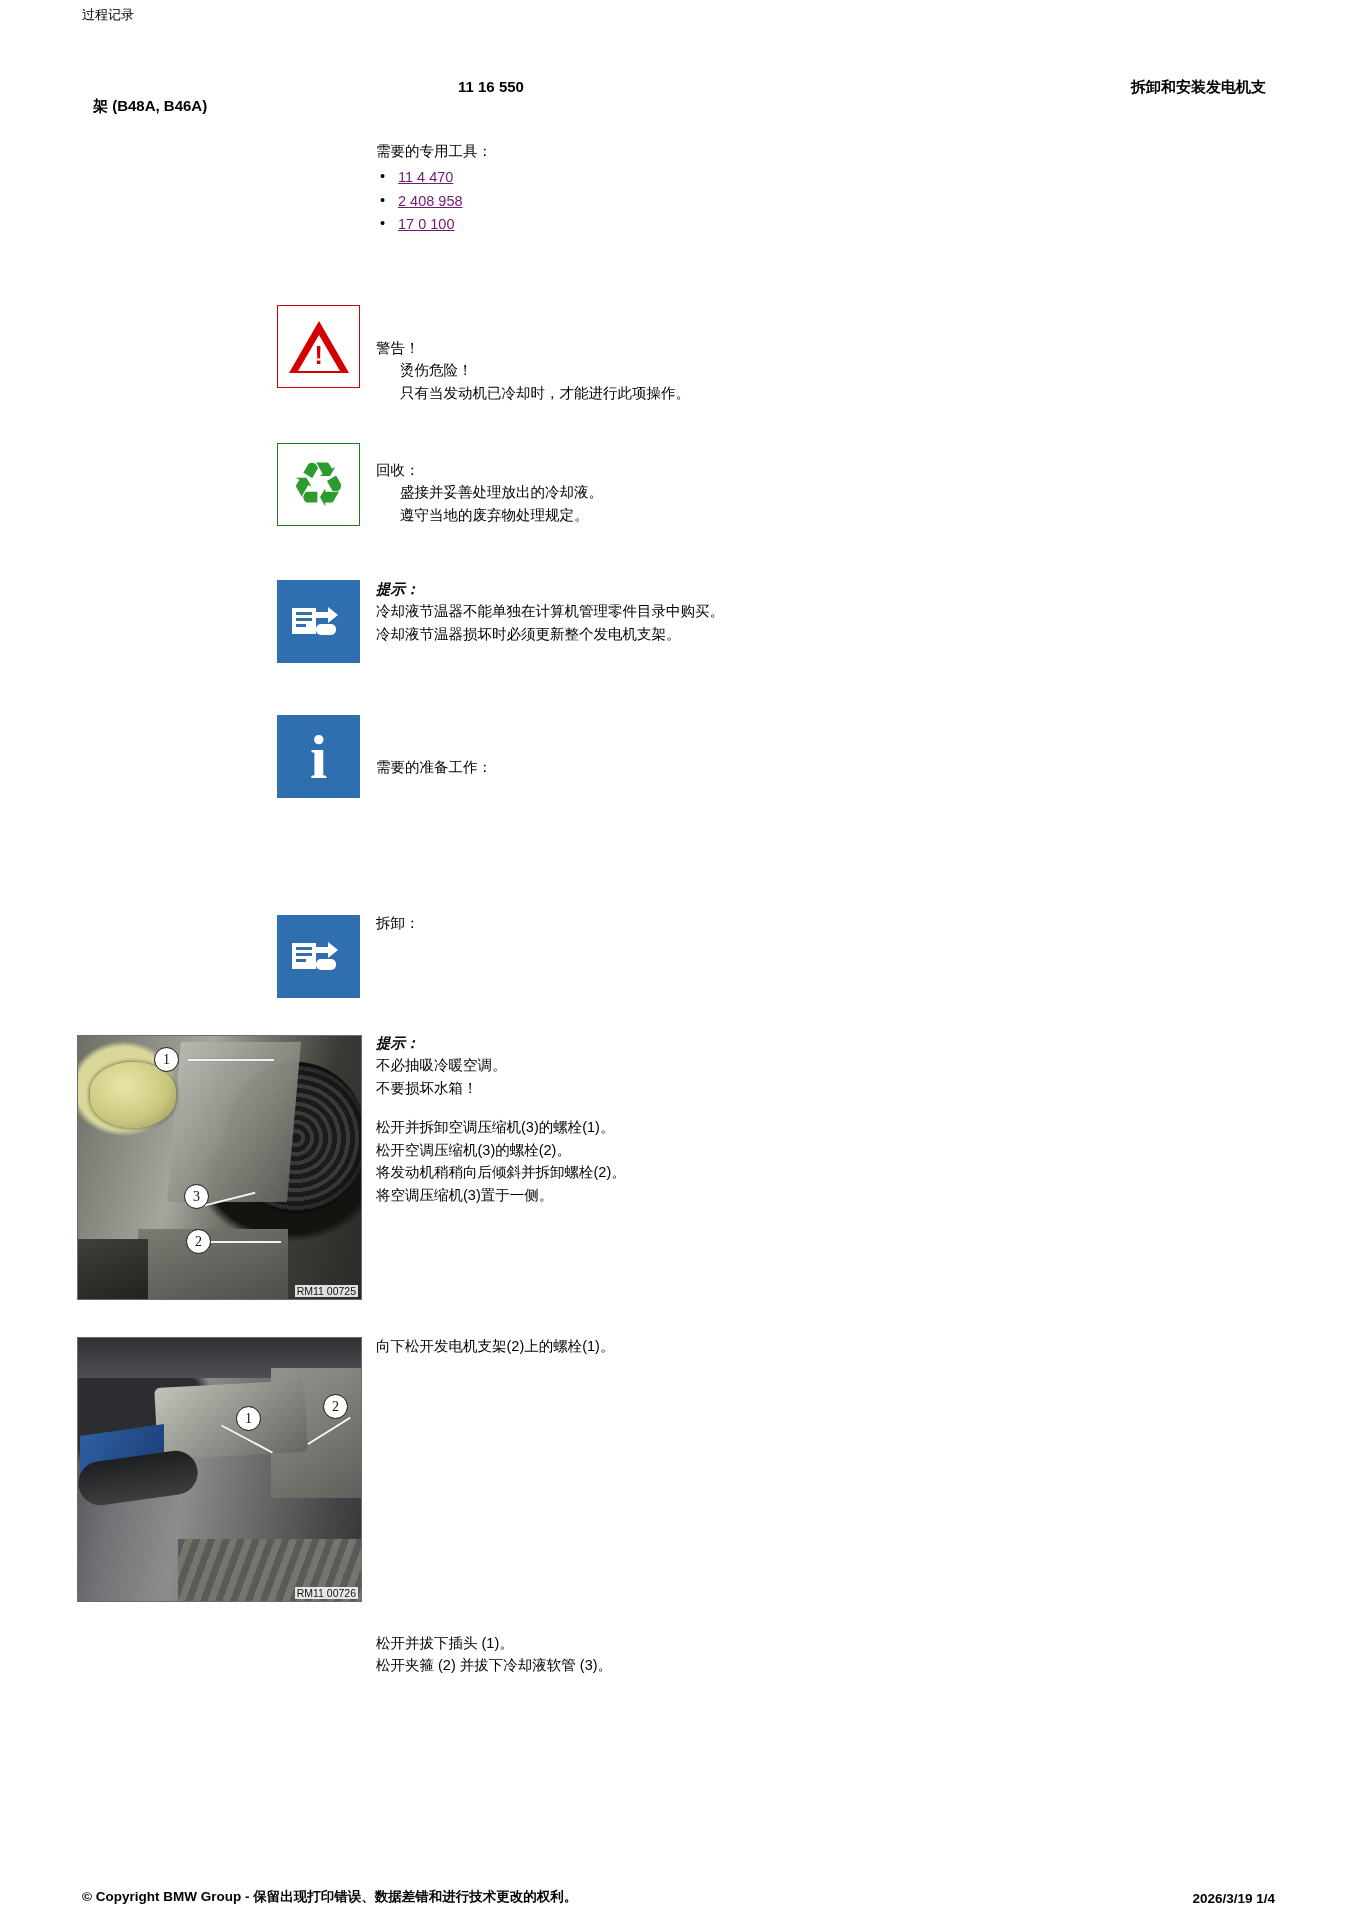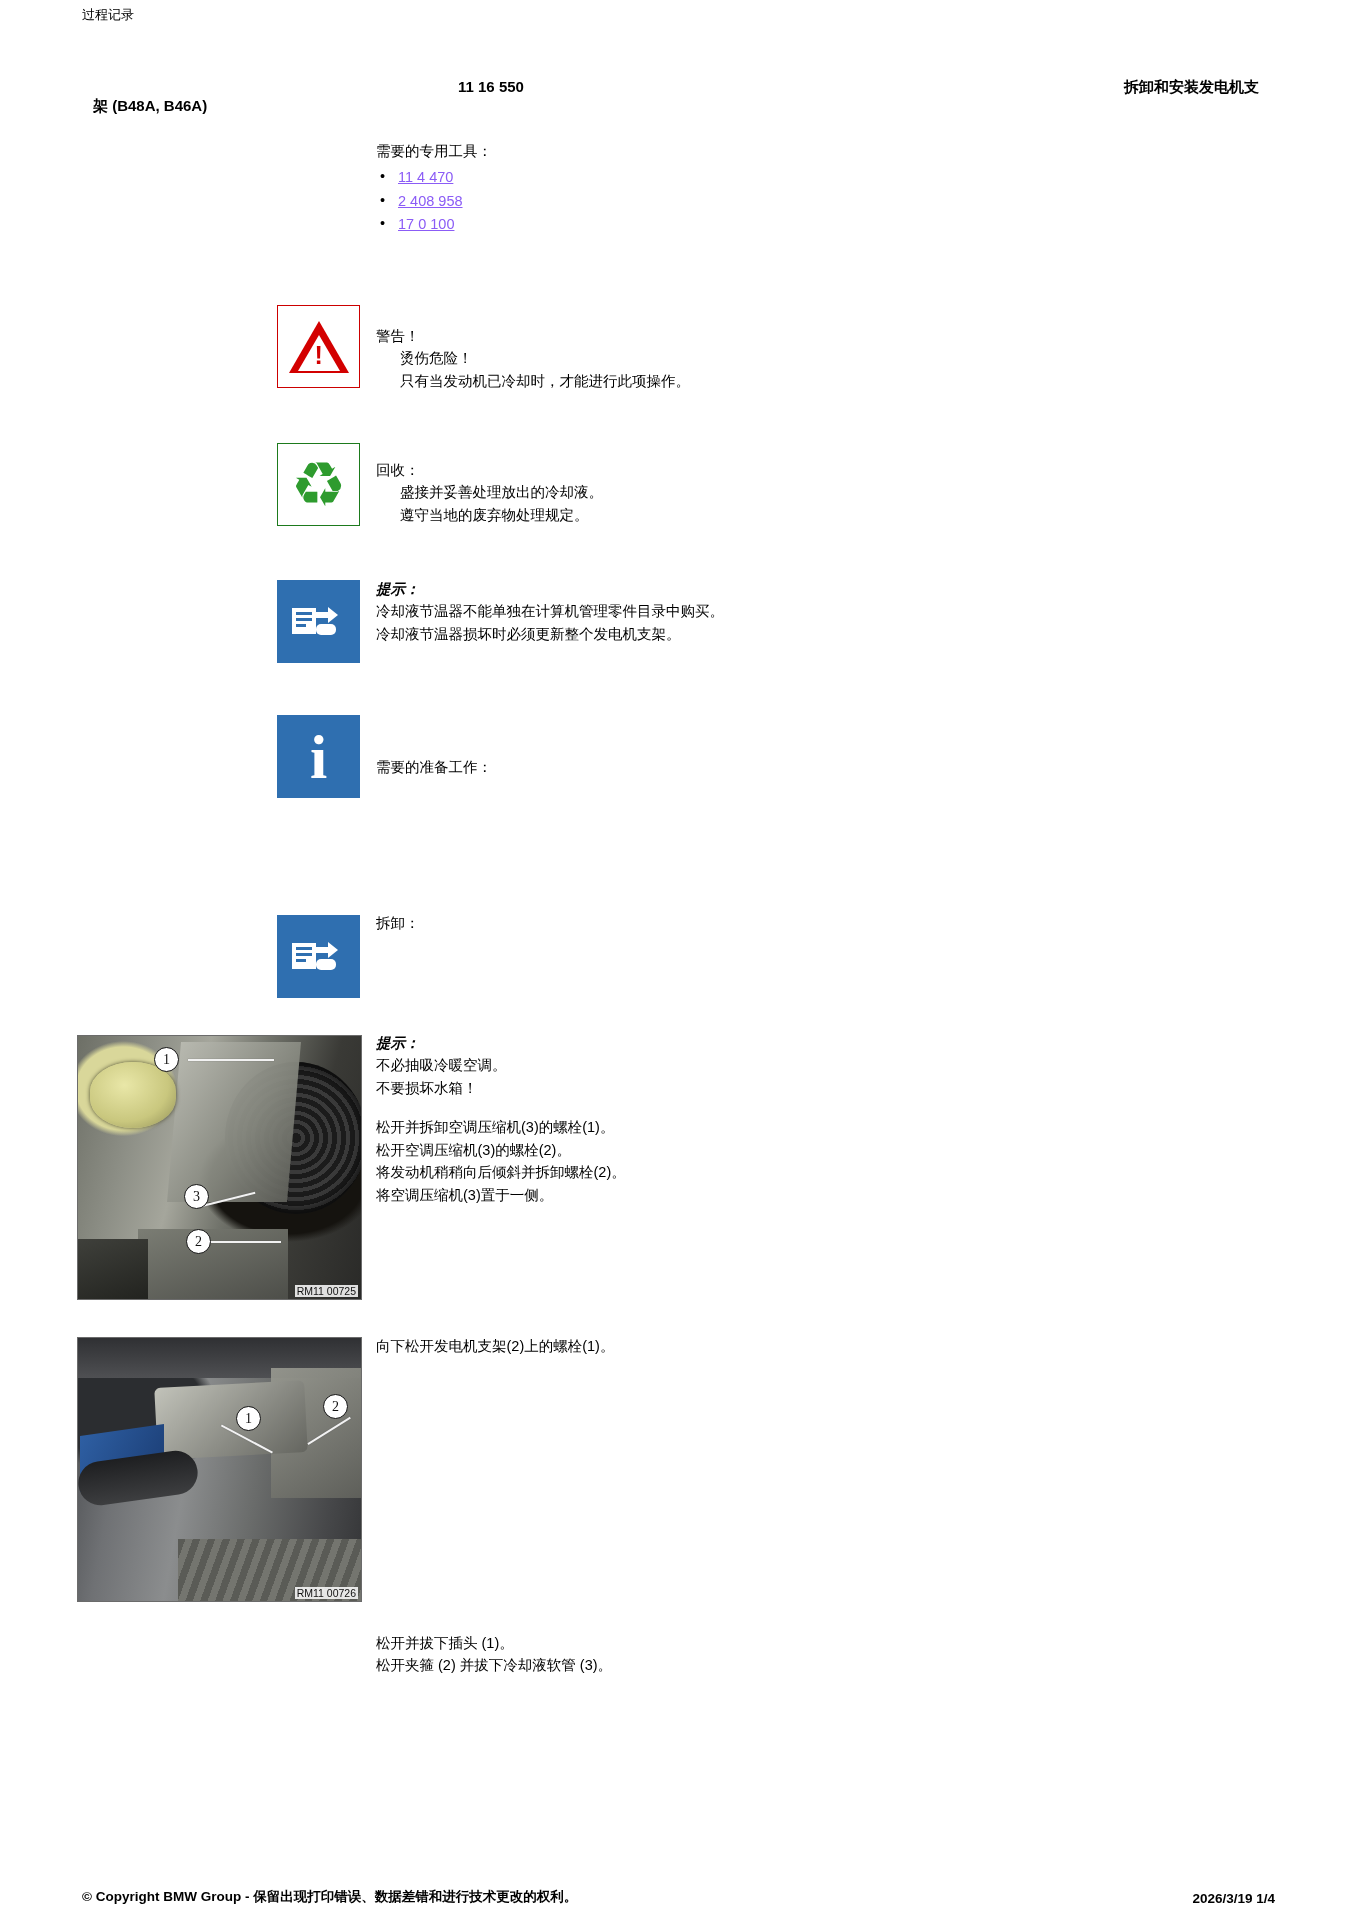--- a/index.html
+++ b/index.html
@@ -39,21 +39,21 @@
     top: 78px; left: 82px; right: 82px;
     font-size: 15px;
     font-weight: bold;
   }
   .title-row .num {
     position: absolute;
     left: 376px; top: 0;
   }
   .title-row .right {
     position: absolute;
-    right: 16px; top: 0;
+    right: 9px; top: 0;
     text-align: right;
     margin-left: 40px;
   }
   .title-row .cont {
     position: absolute;
     left: 11px; top: 19px;
   }
 
   
   .col-text {
@@ -73,21 +73,21 @@
     line-height: 1.6;
     font-size: 14.5px;
   }
   ul.bullets li:before {
     content: "\2022";
     position: absolute;
     left: -18px;
     top: -1px;
   }
   .link {
-    color: #8b5cf6;
+    color: #701a75;
     text-decoration: underline;
     cursor: pointer;
   }
   .italic-label { font-style: italic; font-weight: bold; }
 
   
   .icon-box {
     position: absolute;
     width: 83px;
     height: 83px;
@@ -306,21 +306,21 @@
     <li><span class="link">2 408 958</span></li>
     <li><span class="link">17 0 100</span></li>
   </ul>
 </div>
 
 <div class="icon-box warn" style="top:305px;">
   <div class="tri">
       <span class="bang">!</span>
     </div>
 </div>
-<div class="col-text" style="top:325px;">
+<div class="col-text" style="top:337px;">
   <div>警告！</div>
   <div style="margin-left:24px;">烫伤危险！</div>
   <div style="margin-left:24px;">只有当发动机已冷却时，才能进行此项操作。</div>
 </div>
 
 <div class="icon-box recycle" style="top:443px;">
   <span class="recycle-glyph">♻</span>
 </div>
 <div class="col-text" style="top:459px;">
   <div>回收：</div>

